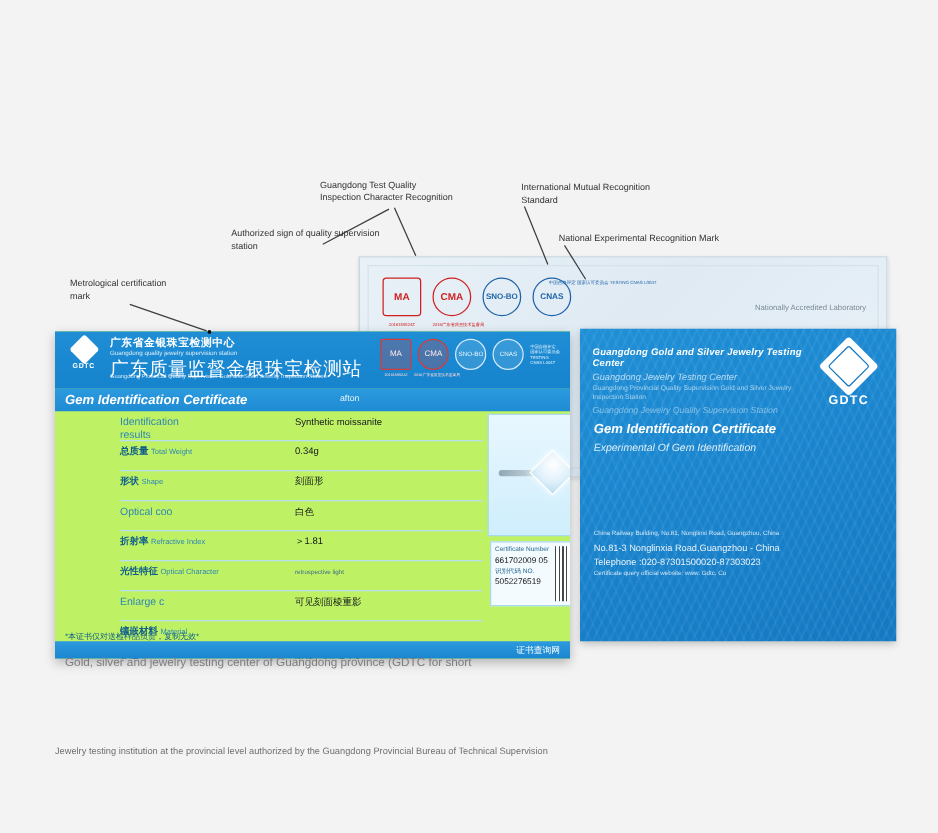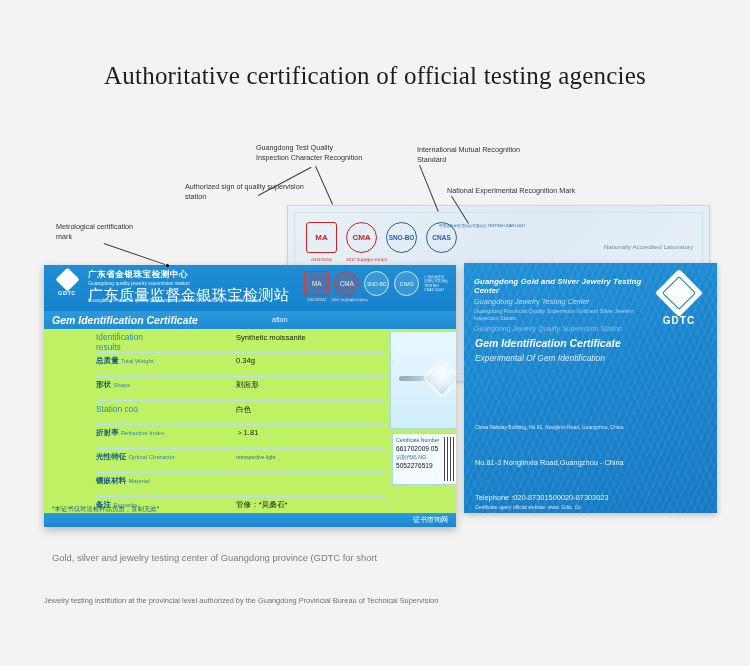--- a/index.html
+++ b/index.html
@@ -236,21 +236,20 @@
     left: 11px;
     top: 160px;
     width: 225px;
     font-size: 5.2px;
     line-height: 9.5px;
     color: rgba(255,255,255,.9);
   }
   .cr-addr .big {
     font-size: 7.4px;
     line-height: 11px;
-    margin-top: 24px;
   }
   .cr-addr .sm {
     font-size: 5px;
     color: rgba(255,255,255,.8);
   }
 
   
   .cert-front {
     position: absolute;
     left: 44px;
@@ -527,38 +526,37 @@
     right: 8px;
     top: 2px;
     font-size: 7px;
     color: #fff;
   }
 
   
   .cap-main {
     position: absolute;
     left: 52px;
-    top: 552px;
+    top: 524px;
     font-size: 9.4px;
     color: #7c7c7c;
   }
   .cap-sub {
     position: absolute;
     left: 44px;
     top: 596px;
     font-size: 7.4px;
     color: #6f6f6f;
   }
 </style>
 </head>
 <body>
 
 <div id="stage">
 
-  <div class="main-title">Authoritative certification of official testing agencies</div>
 
   <div class="cert-back">
     <div class="inner-line"></div>
     <div class="seal-row">
       <div class="seal square">
         <div class="ring">MA</div>
         <div class="cap">2016159524Z</div>
       </div>
       <div class="seal">
         <div class="ring">CMA</div>
@@ -657,35 +655,41 @@
           <div class="v">0.34g</div>
         </div>
         <div class="crow">
           <div class="k">
             <b>形状</b><i>Shape</i>
           </div>
           <div class="v">刻面形</div>
         </div>
         <div class="crow k-en">
           <div class="k">
-            <span>Station coo</span>
+            <span>Optical coo</span>
           </div>
           <div class="v">白色</div>
         </div>
         <div class="crow">
           <div class="k">
             <b>折射率</b><i>Refractive Index</i>
           </div>
           <div class="v">＞1.81</div>
         </div>
         <div class="crow">
           <div class="k">
             <b>光性特征</b><i>Optical Character</i>
           </div>
           <div class="v" style="font-size:5px;color:#3b6a86">retrospective light</div>
+        </div>
+        <div class="crow k-en">
+          <div class="k">
+            <span>Enlarge c</span>
+          </div>
+          <div class="v">可见刻面棱重影</div>
         </div>
         <div class="crow">
           <div class="k">
             <b>镶嵌材料</b><i>Material</i>
           </div>
           <div class="v"></div>
         </div>
         <div class="crow">
           <div class="k">
             <b>备注</b><i>Remarks</i>

